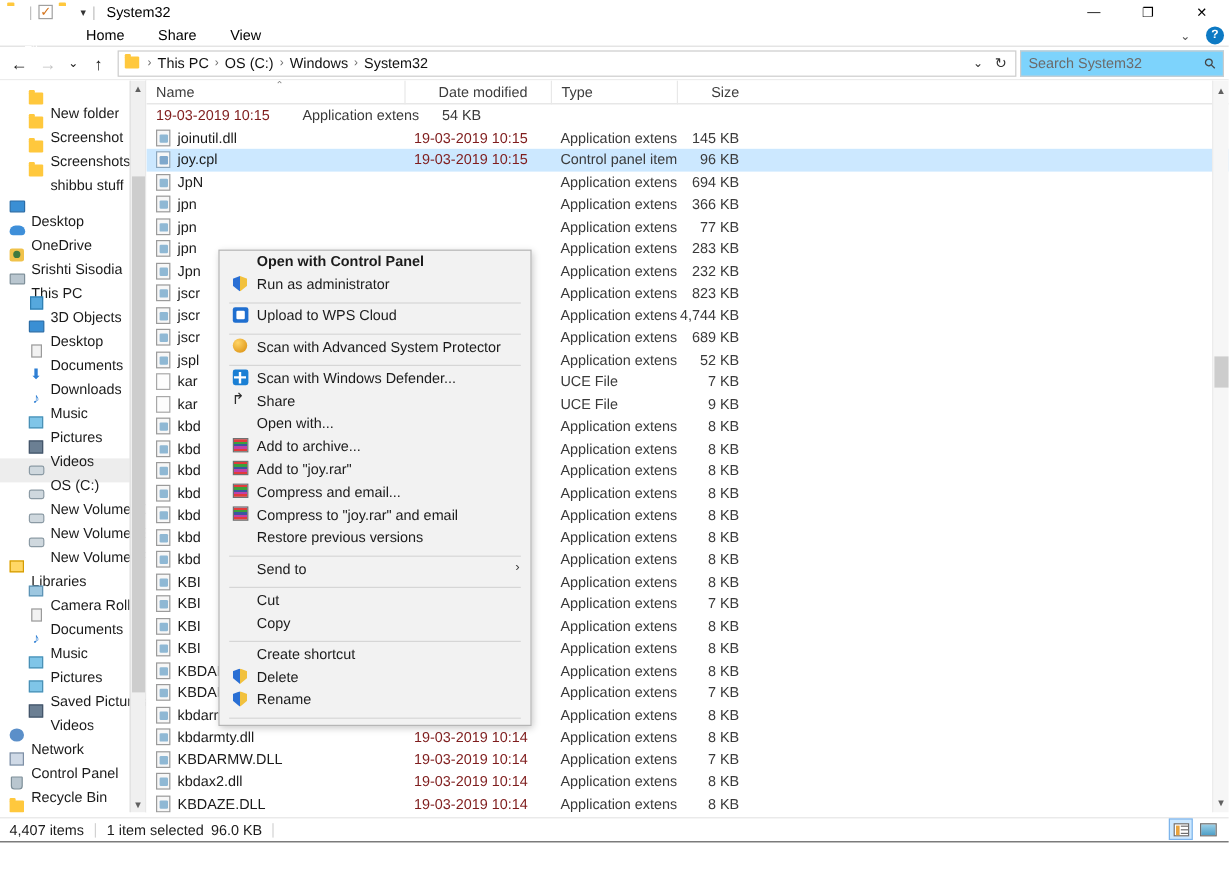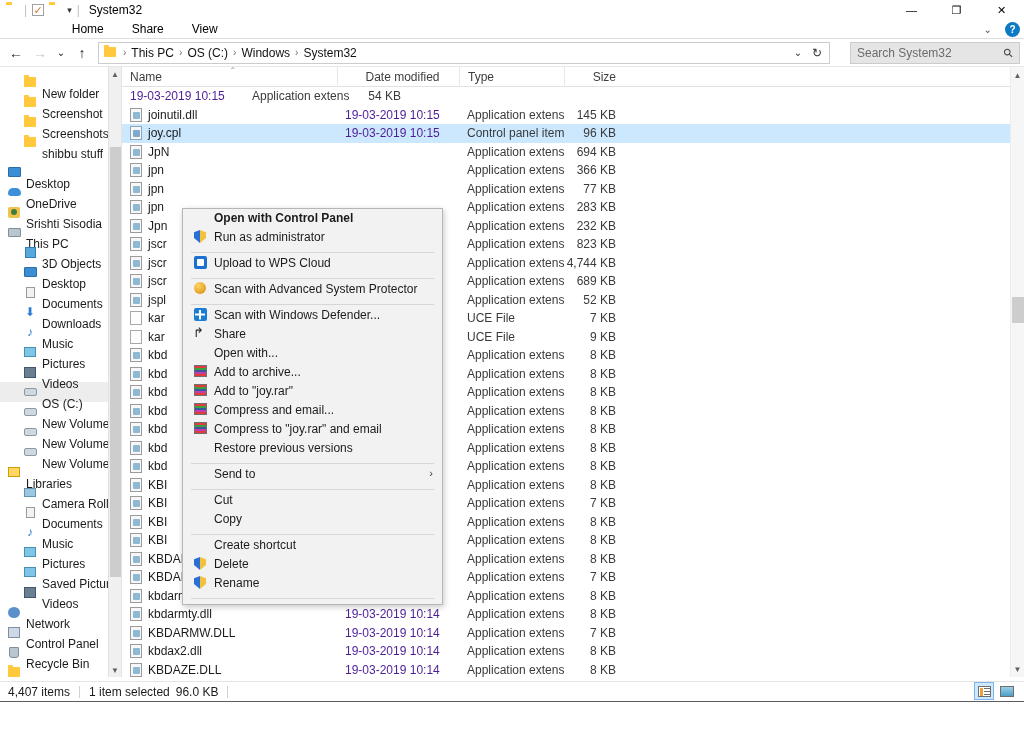--- a/index.html
+++ b/index.html
@@ -75,21 +75,21 @@
     flex:1; height:22px; border:1px solid #cccccc; background:#fff; margin-left:4px;
     display:flex; align-items:center; padding: 0 2px 0 5px; position:relative;
   }
   .crumb-folder { margin-right:5px; }
   .crumb { font-size:12px; color:#111; padding: 0 3px; white-space:nowrap; }
   .crumb-sep { color:#6d6d6d; font-size:10px; padding:0 2px; }
   .crumb-right { position:absolute; right:2px; top:0; height:20px; display:flex; align-items:center; }
   .crumb-caret { width:18px; text-align:center; font-size:10px; color:#333; }
   .refresh { width:20px; text-align:center; font-size:12px; color:#333; }
   .searchbox {
-    width:170px; height:22px; border:1px solid #cccccc; background:#e5e5e5; margin-left:20px;
+    width:170px; height:22px; border:1px solid #cccccc; background:#7dd3fc; margin-left:3px;
     display:flex; align-items:center; padding: 0 6px; justify-content:space-between;
   }
   .searchbox span.ph { font-size:12px; color:#6b6b6b; }
   .mag { font-size:12px; color:#444; transform: rotate(-45deg); display:inline-block; }
 
   
   .body { position:relative; height: 610px; display:flex; }
 
   
   .navpane {
@@ -148,21 +148,21 @@
   .c-name { width:215px; }
   .c-date { width:122px;justify-content:center; }
   .c-type { width:105px; }
   .c-size { width:58px; justify-content:flex-end; padding-right:6px; }
 
   .rows { position:absolute; top:20px; left:0; right:0; bottom:0; }
   .row { height:18.5px; display:flex; align-items:center; font-size:12px; color:#1b1b1b; }
   .row.selected { background:#cce8ff; }
   .cell { display:flex; align-items:center; height:18.5px; overflow:hidden; white-space:nowrap; }
   .cell.name { width:215px; padding-left:8px; }
-  .cell.date { width:122px; padding-left:8px; color:#4c1d95; }
+  .cell.date { width:122px; padding-left:8px; color:#7f1d1d; }
   .cell.type { width:105px; padding-left:8px; color:#3a3a3a; }
   .cell.size { width:58px; justify-content:flex-end; padding-right:6px; color:#3a3a3a; }
   .fileicon { width:12px; height:14px; margin-right:6px; min-width:12px; position:relative; }
   .fi-dll { background:#f7f7f7; border:1px solid #9b9b9b; }
   .fi-dll::after {
     content:""; position:absolute; left:2px; top:3px; width:7px; height:7px;
     background:#8fb8d4; border-radius:1px;
   }
   .fi-plain { background:#fdfdfd; border:1px solid #a8a8a8; }
   .fi-cpl { background:#f7f7f7; border:1px solid #8aa6bd; }

